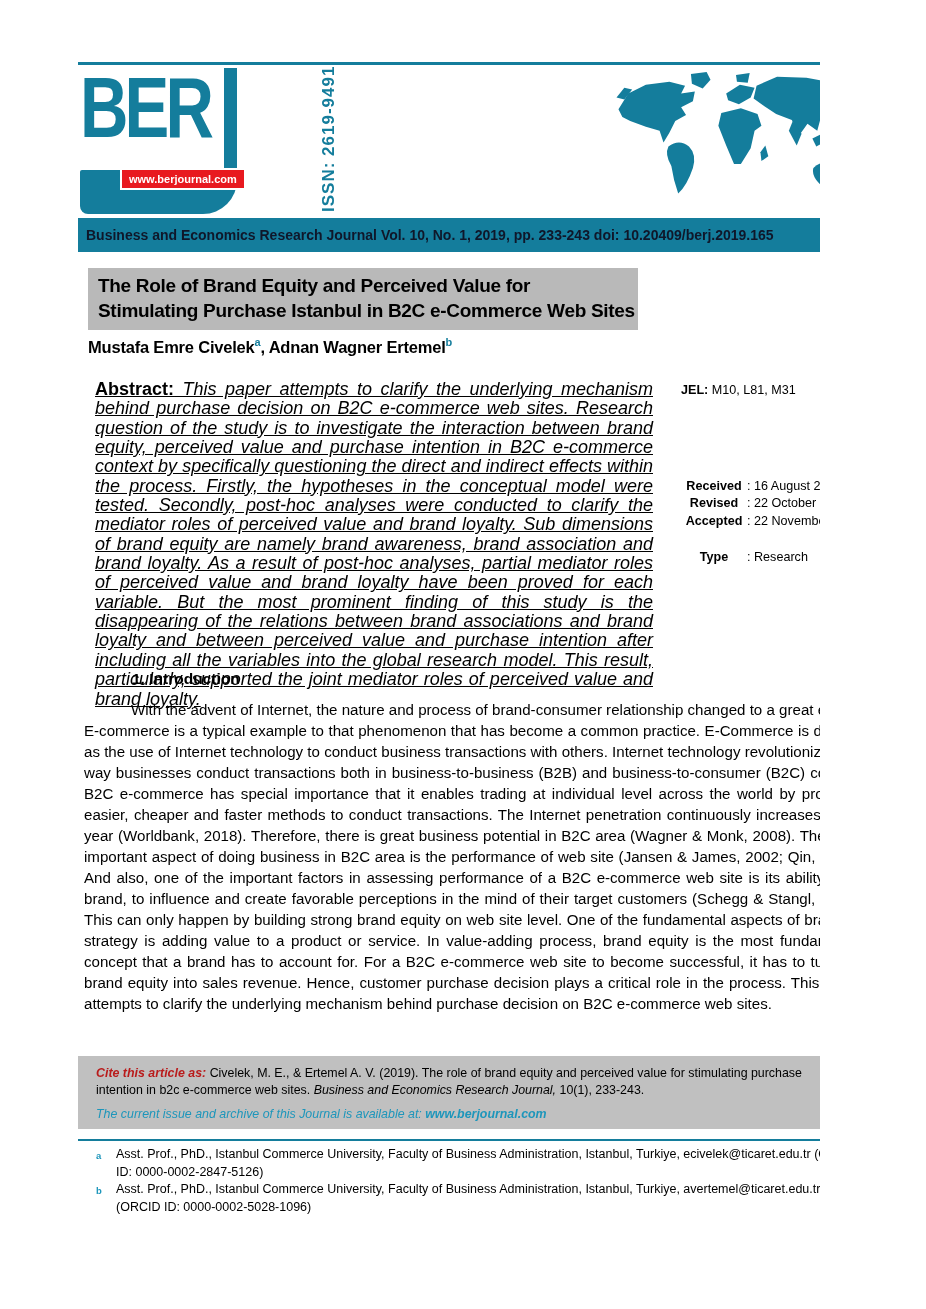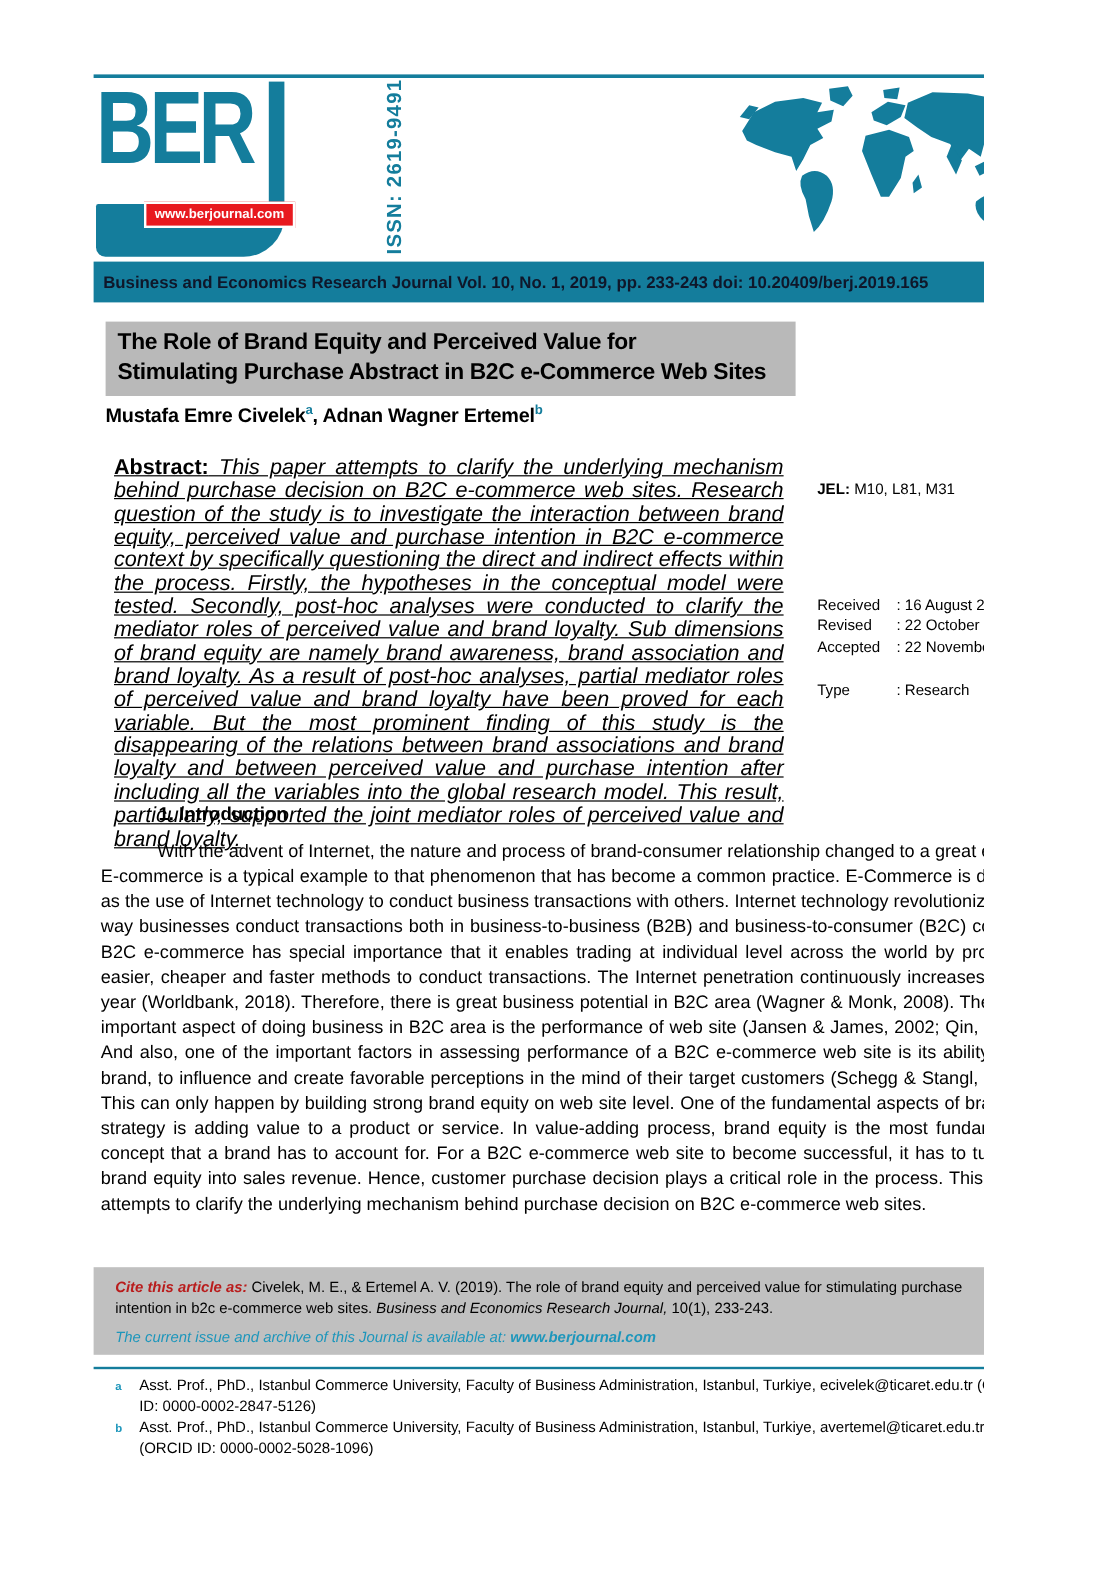--- a/index.html
+++ b/index.html
@@ -72,21 +72,21 @@
   
   .info-bar {
     position: absolute; left: 78px; top: 218px; width: 776px; height: 34px;
     background: #147d9c; color: #0f172a; font-weight: 700; font-size: 14px;
     display: flex; align-items: center; padding-left: 8px; white-space: nowrap;
   }
 
   
   .title-box {
     position: absolute; left: 88px; top: 268px;
-    background: #b9b9b9; padding: 5px 25px 7px 10px; max-width: 590px;
+    background: #b9b9b9; padding: 5px 3px 7px 10px; max-width: 590px;
     color: #000; font-weight: 700; font-size: 19px; line-height: 25px;
     letter-spacing: -0.3px;
   }
   .title-box span { display: block; }
   .authors {
     position: absolute; left: 88px; top: 336px;
     font-weight: 700; font-size: 16.5px; color: #000; letter-spacing: -0.2px;
   }
   .authors sup { color: #147d9c; font-size: 11px; font-weight: 700; }
 
@@ -95,24 +95,24 @@
     position: absolute; left: 95px; top: 380px; width: 558px;
     font-size: 18px; line-height: 19.35px; text-align: justify;
     font-style: italic; color: #000; text-decoration: underline;
   }
   .abstract .abs-label { font-style: normal; font-weight: 700; }
   .sidebar {
     position: absolute; left: 681px; top: 382px; width: 182px;
     font-size: 12.6px; line-height: 17.5px; color: #000;
   }
   .sidebar b { font-weight: 700; }
-  .sidebar .jel-row { margin-top: 18px; }
+  .sidebar .jel-row { }
   .sidebar .dates { margin-top: 78px; }
   .date-row { display: flex; }
-  .date-row .dlabel { width: 66px; font-weight: 400; flex: none; }
+  .date-row .dlabel { width: 66px; font-weight: 700; flex: none; text-align: center; }
   .type-row { margin-top: 19px; }
 
   
   .section-heading {
     position: absolute; left: 132px; top: 670px;
     font-size: 15.5px; font-weight: 700; color: #000;
   }
   .intro-para {
     position: absolute; left: 84px; top: 699px; width: 779px;
     font-size: 15.1px; line-height: 21px; text-align: justify; color: #000;
@@ -189,21 +189,21 @@
           <path d="M238,118 L243,114 L245,121 L239,123 Z"></path>
         </g>
       </svg>
     </div>
   </div>
 
   <div class="info-bar">Business and Economics Research Journal  Vol. 10,  No. 1,  2019,  pp. 233-243    doi: 10.20409/berj.2019.165</div>
 
   <div class="title-box">
     <span>The Role of Brand Equity and Perceived Value for</span>
-    <span>Stimulating Purchase Abstract in B2C e-Commerce Web Sites</span>
+    <span>Stimulating Purchase Istanbul in B2C e-Commerce Web Sites</span>
   </div>
 
   <div class="authors">
     <span>Mustafa Emre Civelek</span><sup>a</sup><span>, </span><span>Adnan Wagner Ertemel</span><sup>b</sup>
   </div>
 
   <div class="abstract">
     <span class="abs-label">Abstract:</span><span> This paper attempts to clarify the underlying mechanism behind purchase decision on B2C e-commerce web sites. Research question of the study is to investigate the interaction between brand equity, perceived value and purchase intention in B2C e-commerce context by specifically questioning the direct and indirect effects within the process. Firstly, the hypotheses in the conceptual model were tested. Secondly, post-hoc analyses were conducted to clarify the mediator roles of perceived value and brand loyalty. Sub dimensions of brand equity are namely brand awareness, brand association and brand loyalty. As a result of post-hoc analyses, partial mediator roles of perceived value and brand loyalty have been proved for each variable.  But the most prominent finding of this study is the disappearing of the relations between brand associations and brand loyalty and between perceived value and purchase intention after including all the variables into the global research model. This result, particularly, supported the joint mediator roles of perceived value and brand loyalty.</span>
   </div>
 

